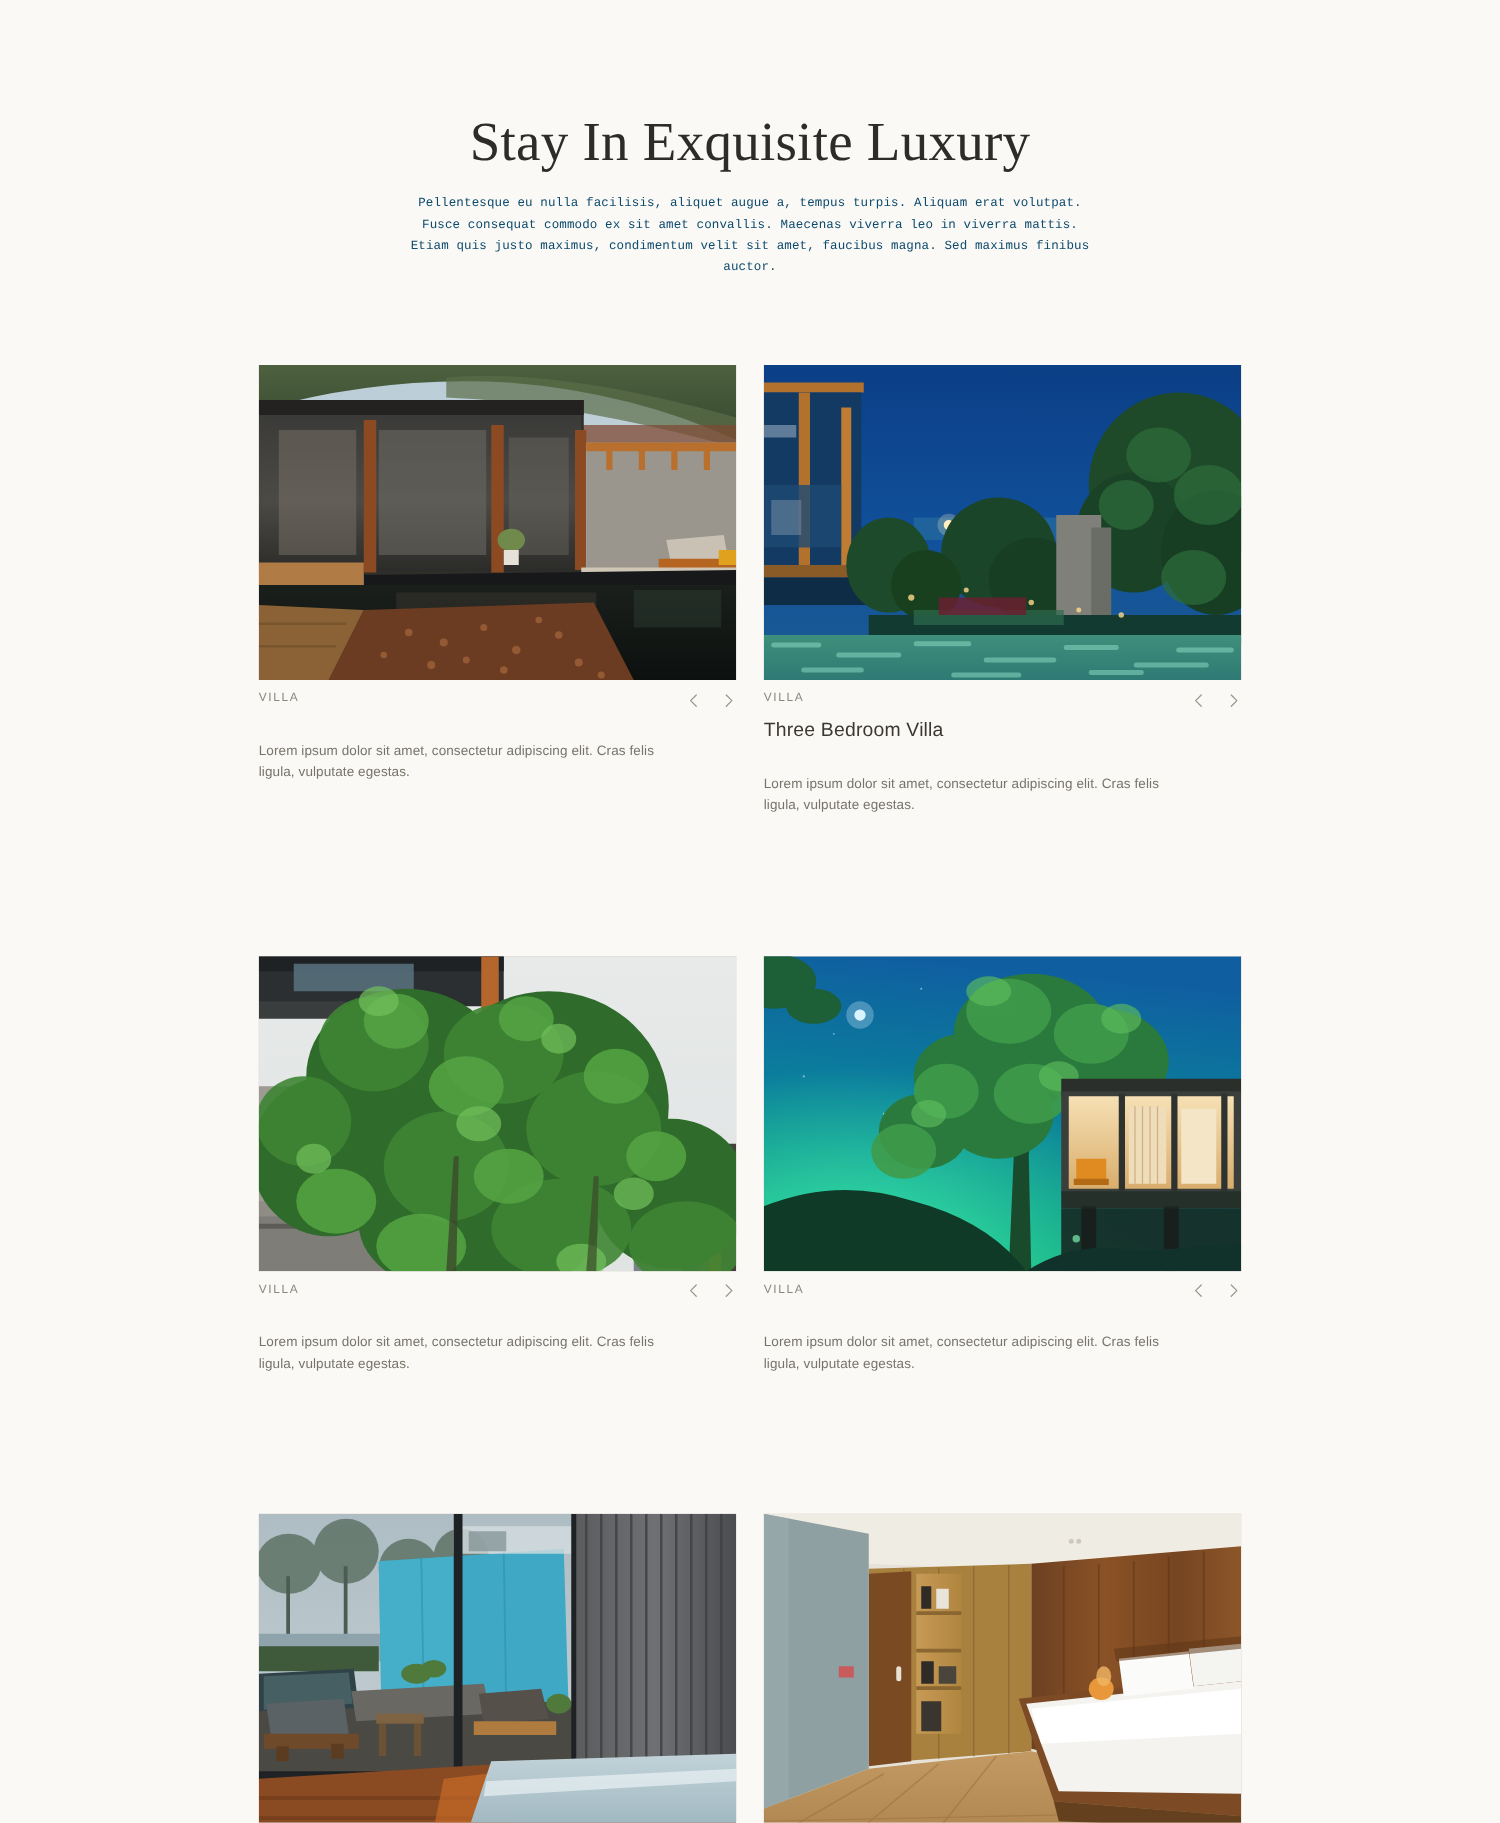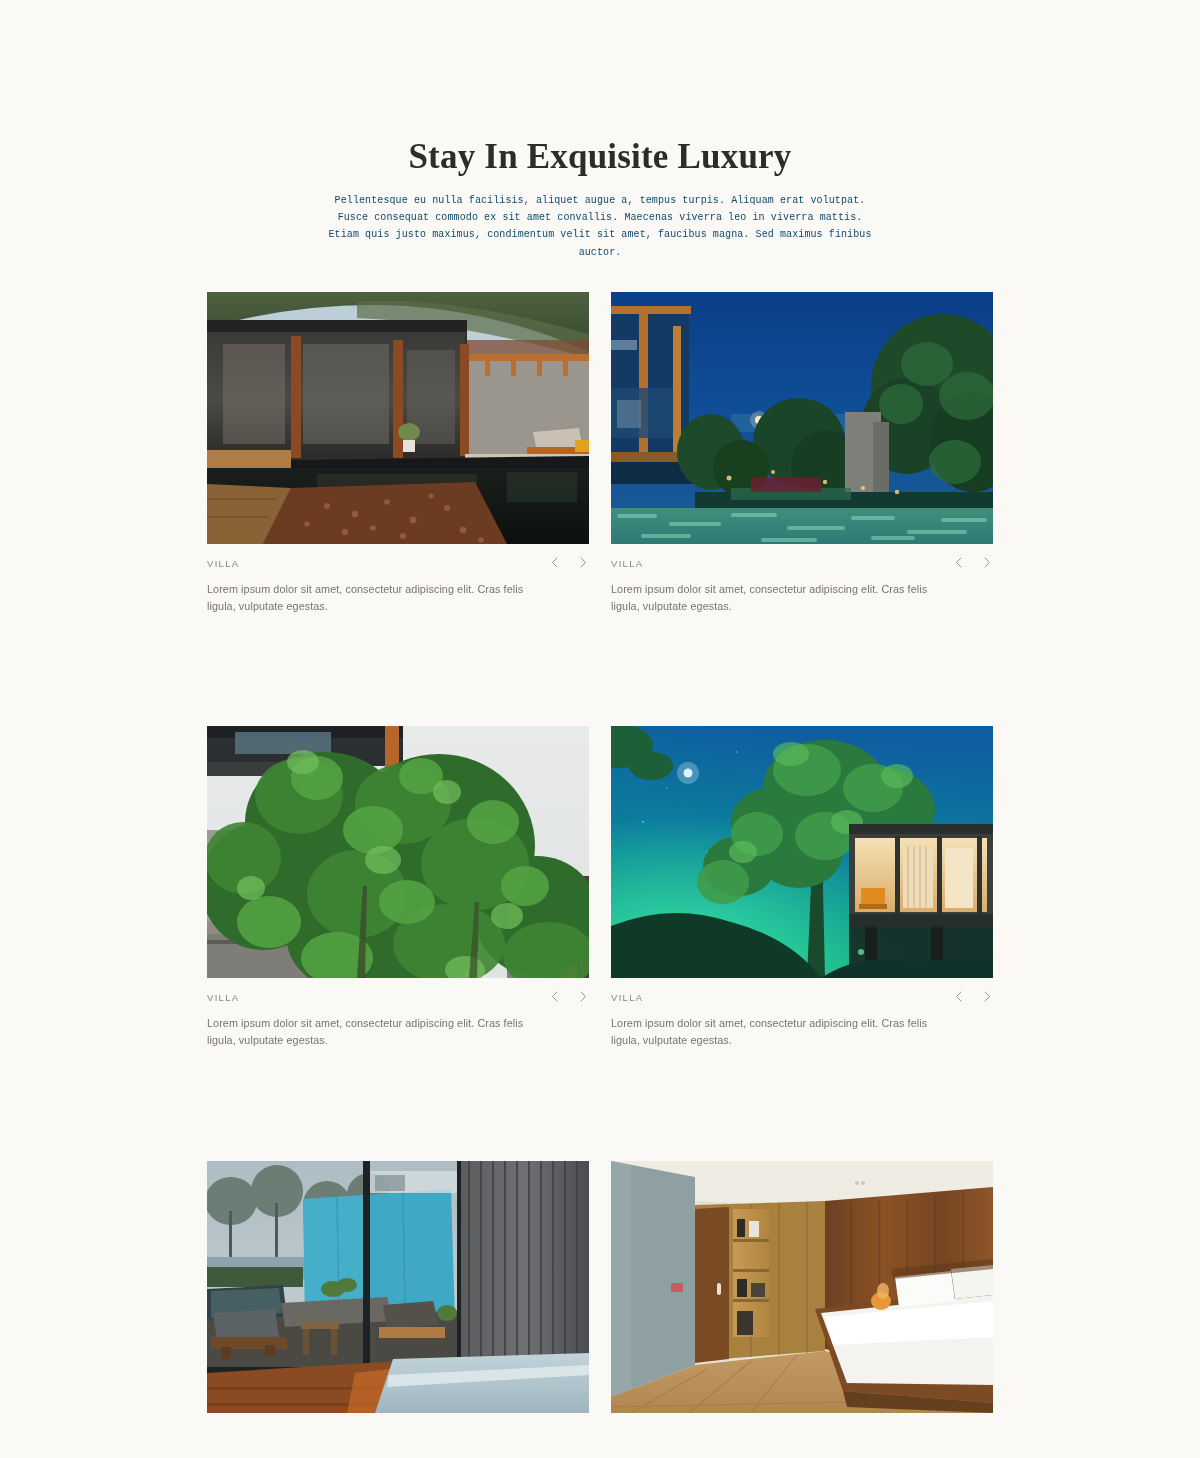--- a/index.html
+++ b/index.html
@@ -14,26 +14,25 @@
     overflow:hidden;
   }
 
   .page { position:relative; width:1200px; height:1458px; }
 
   
   .header { padding-top:88px; text-align:center; }
 
   .page-title {
     font-family:"Liberation Serif", "DejaVu Serif", serif;
-    font-size:35px;
-    font-weight:700;
+    font-size:44px;
+    font-weight:400;
     color:#2e2c28;
     letter-spacing:0.2px;
     line-height:1.2;
-    margin-top:48px;
   }
 
   .intro {
     margin:14px auto 0;
     width:556px;
     font-size:10px;
     line-height:1.72;
     color:#0c4a6e;
     letter-spacing:0.1px;
     font-family:Liberation Mono, monospace;
@@ -59,21 +58,21 @@
     height:252px;
     overflow:hidden;
     background:#cfcac1;
   }
   .card-media svg { display:block; width:382px; height:252px; }
 
   .card-meta { padding-top:10px; }
 
   .meta-top {
     display:flex;
-    align-items:flex-end;
+    align-items:flex-start;
     justify-content:space-between;
     height:14px;
   }
 
   .category {
     font-size:9.5px;
     letter-spacing:1.3px;
     color:#8a877f;
     text-transform:uppercase;
     line-height:1;
@@ -94,21 +93,21 @@
   .card-title {
     margin-top:7px;
     font-size:15.5px;
     font-weight:400;
     color:#3b3832;
     letter-spacing:0.15px;
     line-height:1.25;
   }
 
   .card-desc {
-    margin-top:13px;
+    margin-top:25px;
     width:330px;
     font-size:10.8px;
     line-height:1.55;
     color:#77746d;
     letter-spacing:0.08px;
   }
 </style>
 </head>
 <body>
 
@@ -309,20 +308,21 @@
                   <path d="M6 1 L1.5 5.5 L6 10" stroke="#9a978f" stroke-width="1" stroke-linecap="round" stroke-linejoin="round"></path>
                 </svg>
             </span>
             <span class="nav-btn">
               <svg width="7" height="11" viewBox="0 0 7 11" fill="none">
                   <path d="M1 1 L5.5 5.5 L1 10" stroke="#9a978f" stroke-width="1" stroke-linecap="round" stroke-linejoin="round"></path>
                 </svg>
             </span>
           </div>
         </div>
+        <h3 class="card-title">Three Bedroom Villa</h3>
         <p class="card-desc">Lorem ipsum dolor sit amet, consectetur adipiscing elit. Cras felis ligula, vulputate egestas.</p>
       </div>
     </div>
 
     <div class="card">
       <div class="card-media">
         <svg viewBox="0 0 382 252" preserveAspectRatio="none">
           <defs>
             <linearGradient id="c3sky" x1="0" y1="0" x2="0" y2="1">
               <stop offset="0" stop-color="#e8eaea"></stop>

